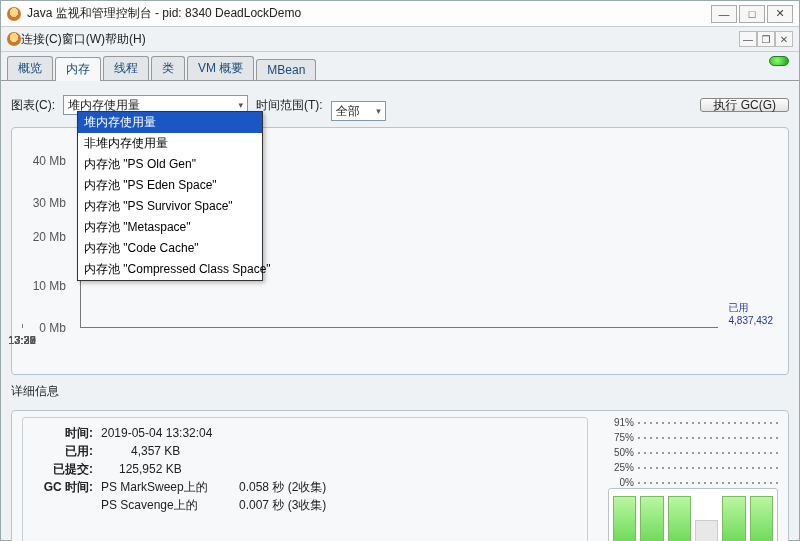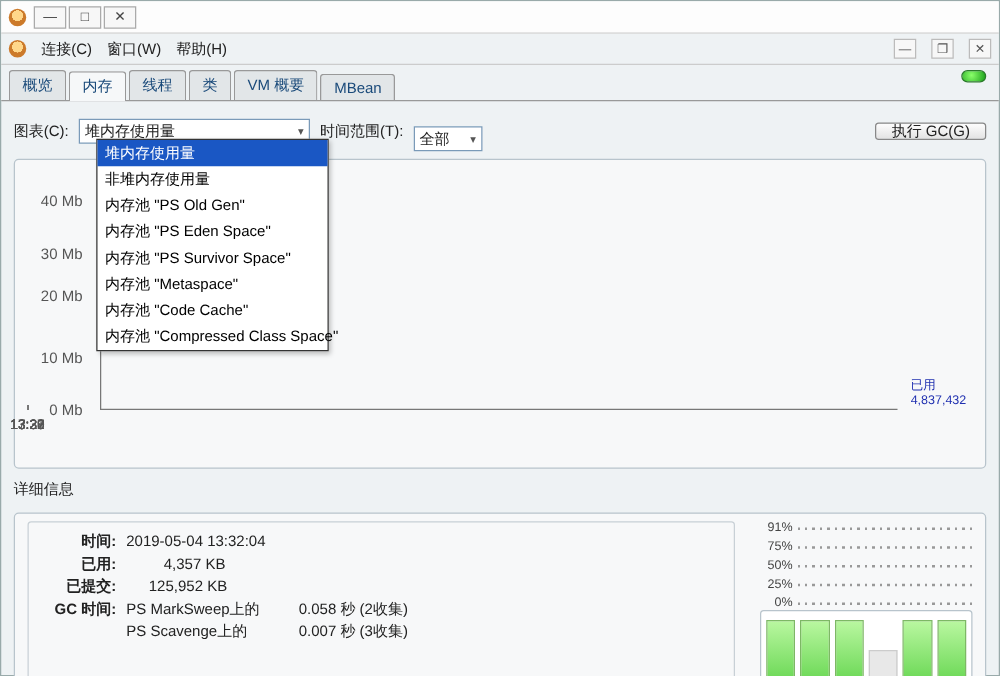--- a/index.html
+++ b/index.html
@@ -26,21 +26,20 @@
     gap:6px;
   }
   .titlebar .title { flex:1; font-size:12px; }
   .titlebar .winbtn { width:26px; height:18px; border:1px solid #aaa; background:#f7f7f7; display:flex; align-items:center; justify-content:center; font-size:11px; color:#444; cursor:pointer; }
   .titlebar .winbox { display:flex; gap:2px; }
   .menubar {
     height: 22px;
     display:flex;
     align-items:center;
     padding: 12px 6px;
-    gap: 12px;
     background:#eef2f4;
     border-bottom:1px solid #ccc;
   }
   .menubar .spacer { flex:1; }
   .menubar .ibtn { width:18px; height:16px; border:1px solid #bbb; background:#f7f7f7; display:flex; align-items:center; justify-content:center; font-size:10px; color:#555; cursor:pointer; }
   .tabs {
     display:flex;
     gap:0;
     padding: 4px 6px 0 6px;
     align-items:flex-end;
@@ -226,20 +225,21 @@
     border-radius:50%;
   }
 </style>
 </head>
 <body>
 
 <div class="window">
 
   <div class="titlebar">
     <span class="java-icon"></span>
+    <span class="title">Java 监视和管理控制台 - pid: 8340 DeadLockDemo</span>
     <div class="winbox">
       <div class="winbtn">—</div>
       <div class="winbtn">□</div>
       <div class="winbtn">✕</div>
     </div>
   </div>
 
   <div class="menubar">
     <span class="java-icon"></span>
     <span>连接(C)</span>

